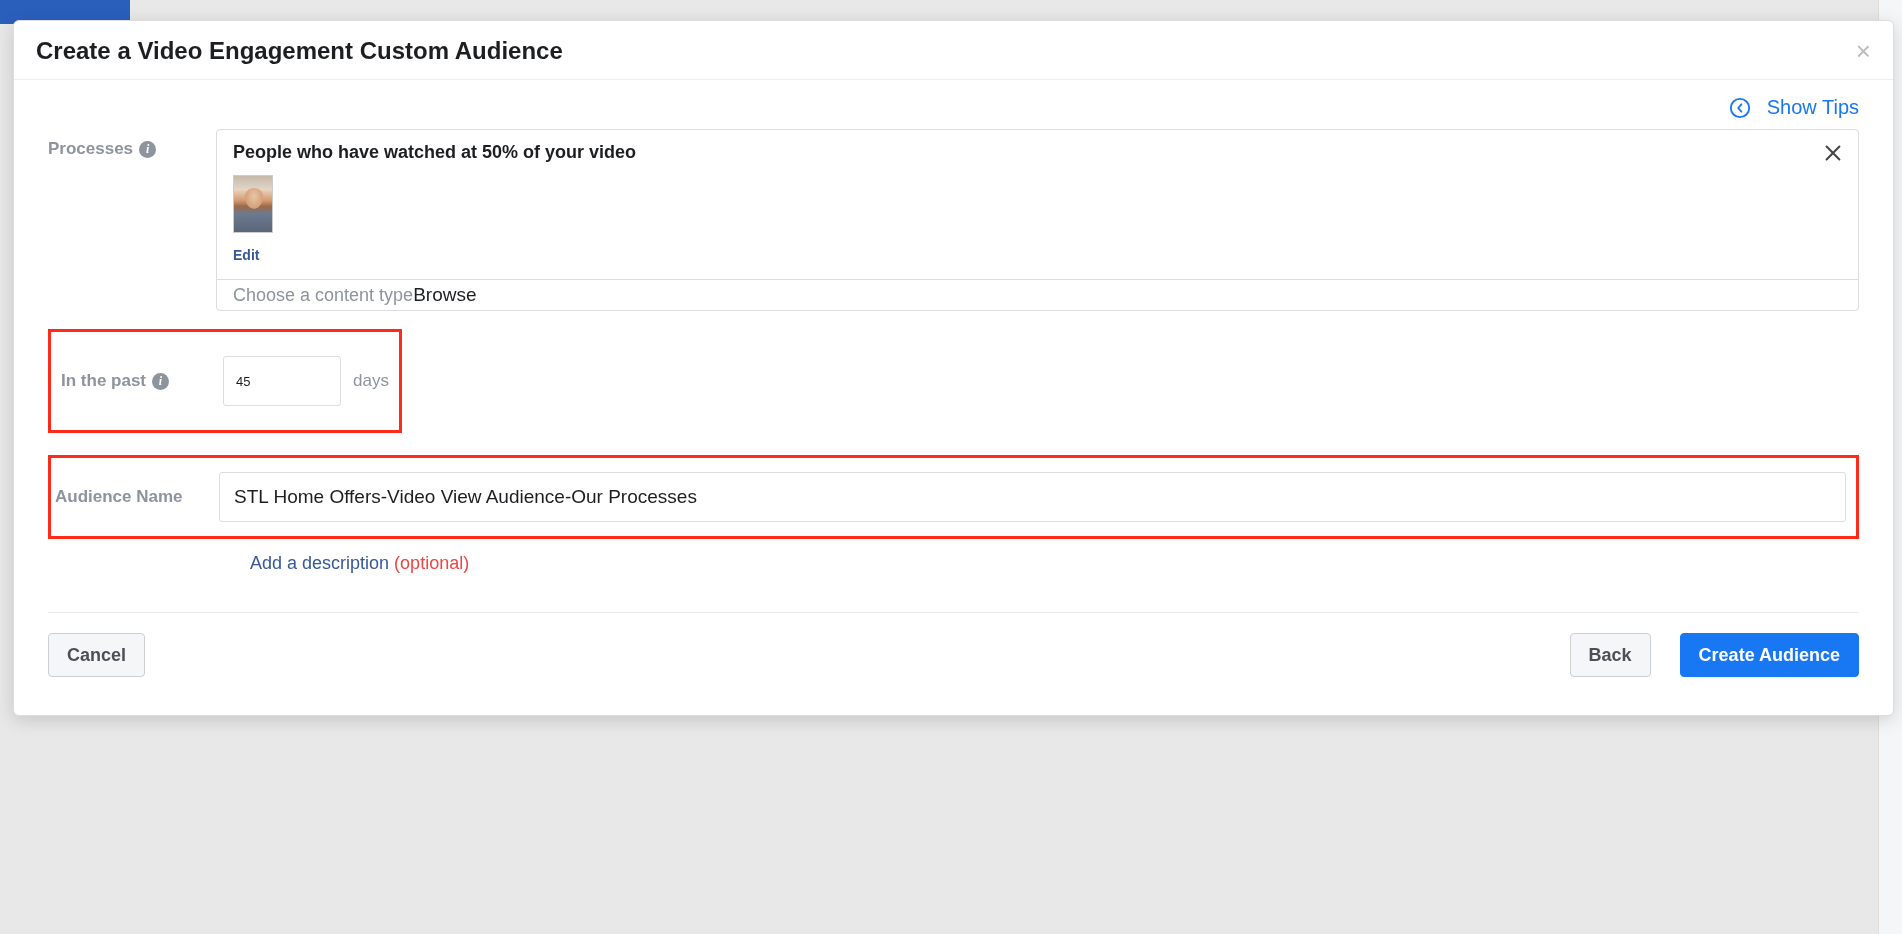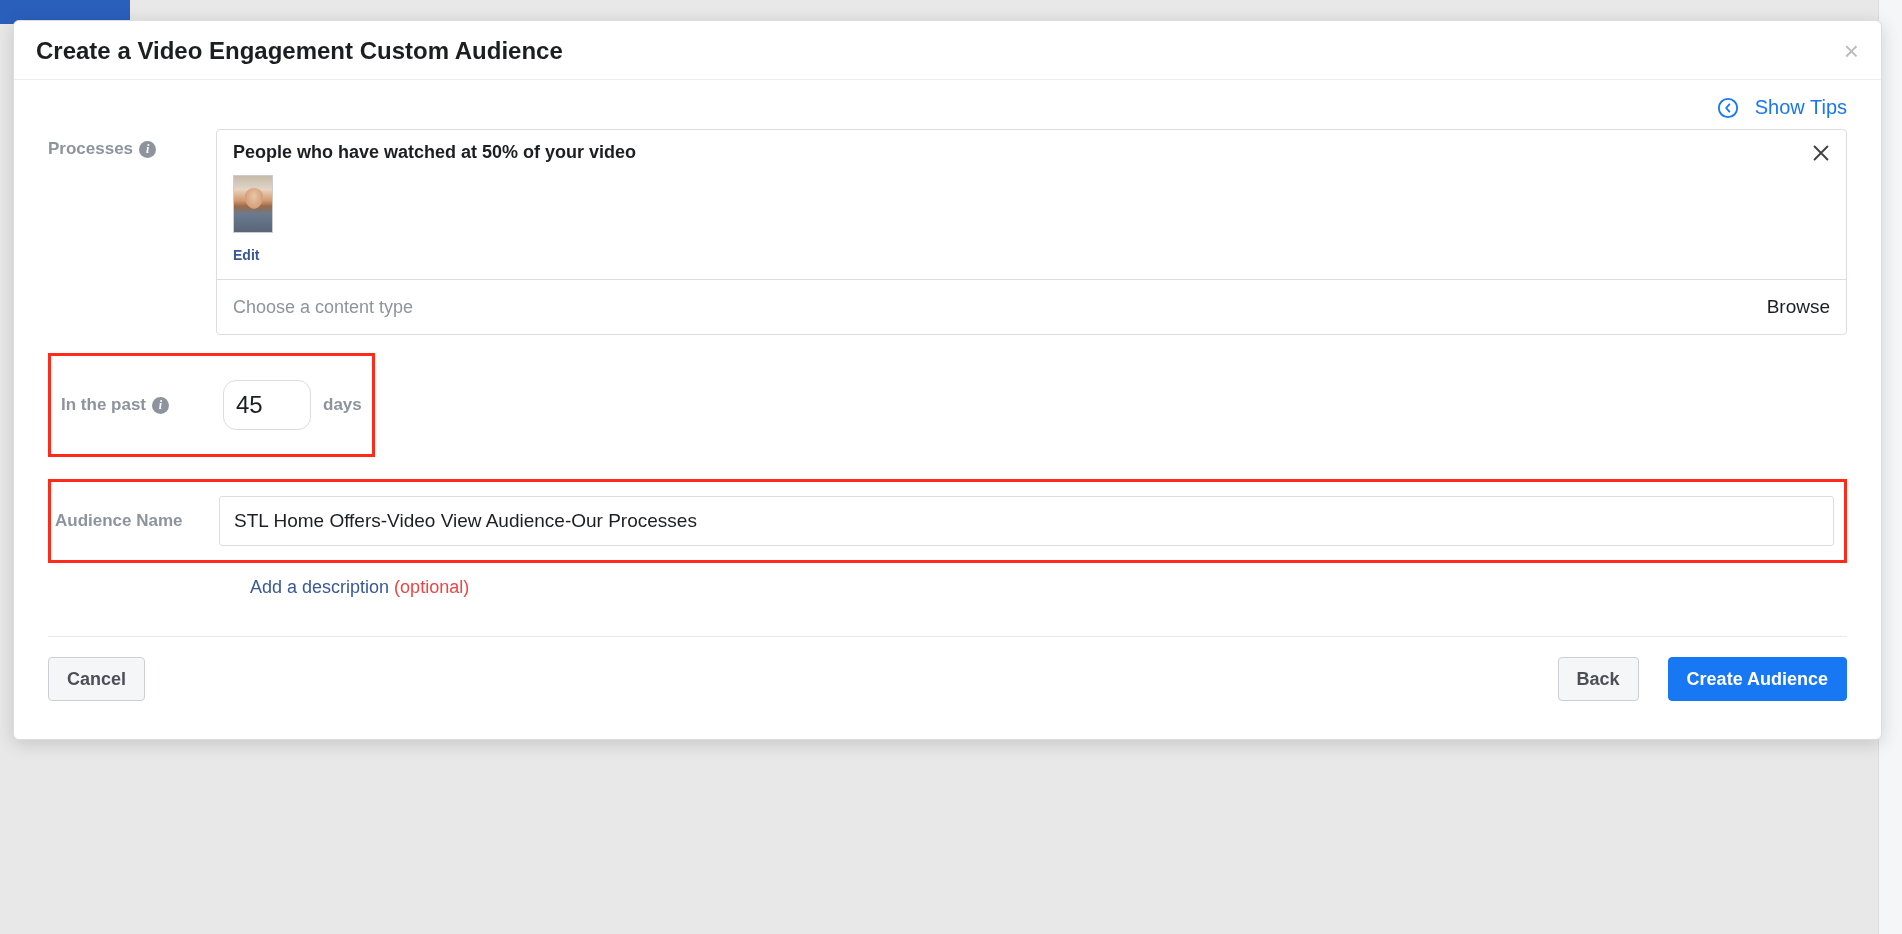--- a/index.html
+++ b/index.html
@@ -19,21 +19,21 @@
     }
     .bg-right {
       position: absolute;
       right: 0; top: 0; bottom: 0;
       width: 24px;
       background: #f5f6f7;
       border-left: 1px solid #ddd;
     }
     .modal {
       position: absolute;
-      left: 13px; right: 20px; top: 20px;
+      left: 13px; right: 8px; top: 20px;
       background: #fff;
       border: 1px solid #ddd;
       border-radius: 6px;
       box-shadow: 0 4px 18px rgba(0,0,0,0.15);
     }
     .modal-header {
       display: flex;
       justify-content: space-between;
       align-items: center;
       padding: 16px 22px 14px 22px;
@@ -135,53 +135,52 @@
     }
     .edit-link {
       color: #385898;
       font-weight: 700;
       font-size: 14px;
       cursor: pointer;
     }
     .eng-bottom {
       border-top: 1px solid #dcdde1;
       display: flex;
-      justify-content: space-between;
-      align-items: center;
-      padding: 16px 16px;
+      align-items: center;
+      padding: 4px 16px;
     }
     .placeholder-text {
       color: #8d949e;
       font-size: 18px;
     }
     .browse-link {
       color: #1c1e21;
       font-size: 19px;
       cursor: pointer;
     }
     .highlight-red {
       border: 3px solid #ff2a1a;
       padding: 24px 10px;
       display: inline-flex;
       align-items: center;
       gap: 12px;
     }
     .days-input {
-      width: 88px;
+      width: 118px;
       height: 50px;
       border: 1px solid #dcdde1;
-      border-radius: 13px;
-      font-size: 24px;
+      border-radius: 3px;
+      font-size: 13px;
       padding: 0 12px;
       color: #1c1e21;
     }
     .days-suffix {
       color: #8d949e;
       font-size: 17px;
-      font-weight: 700;
+      font-weight: 400;
     }
     .row-inthepast { margin-top: 18px; margin-bottom: 22px; }
     .name-highlight {
       border: 3px solid #ff2a1a;
       padding: 14px 10px 14px 4px;
       display: flex;
       align-items: center;
       width: 100%;
     }
     .audience-name-input {

